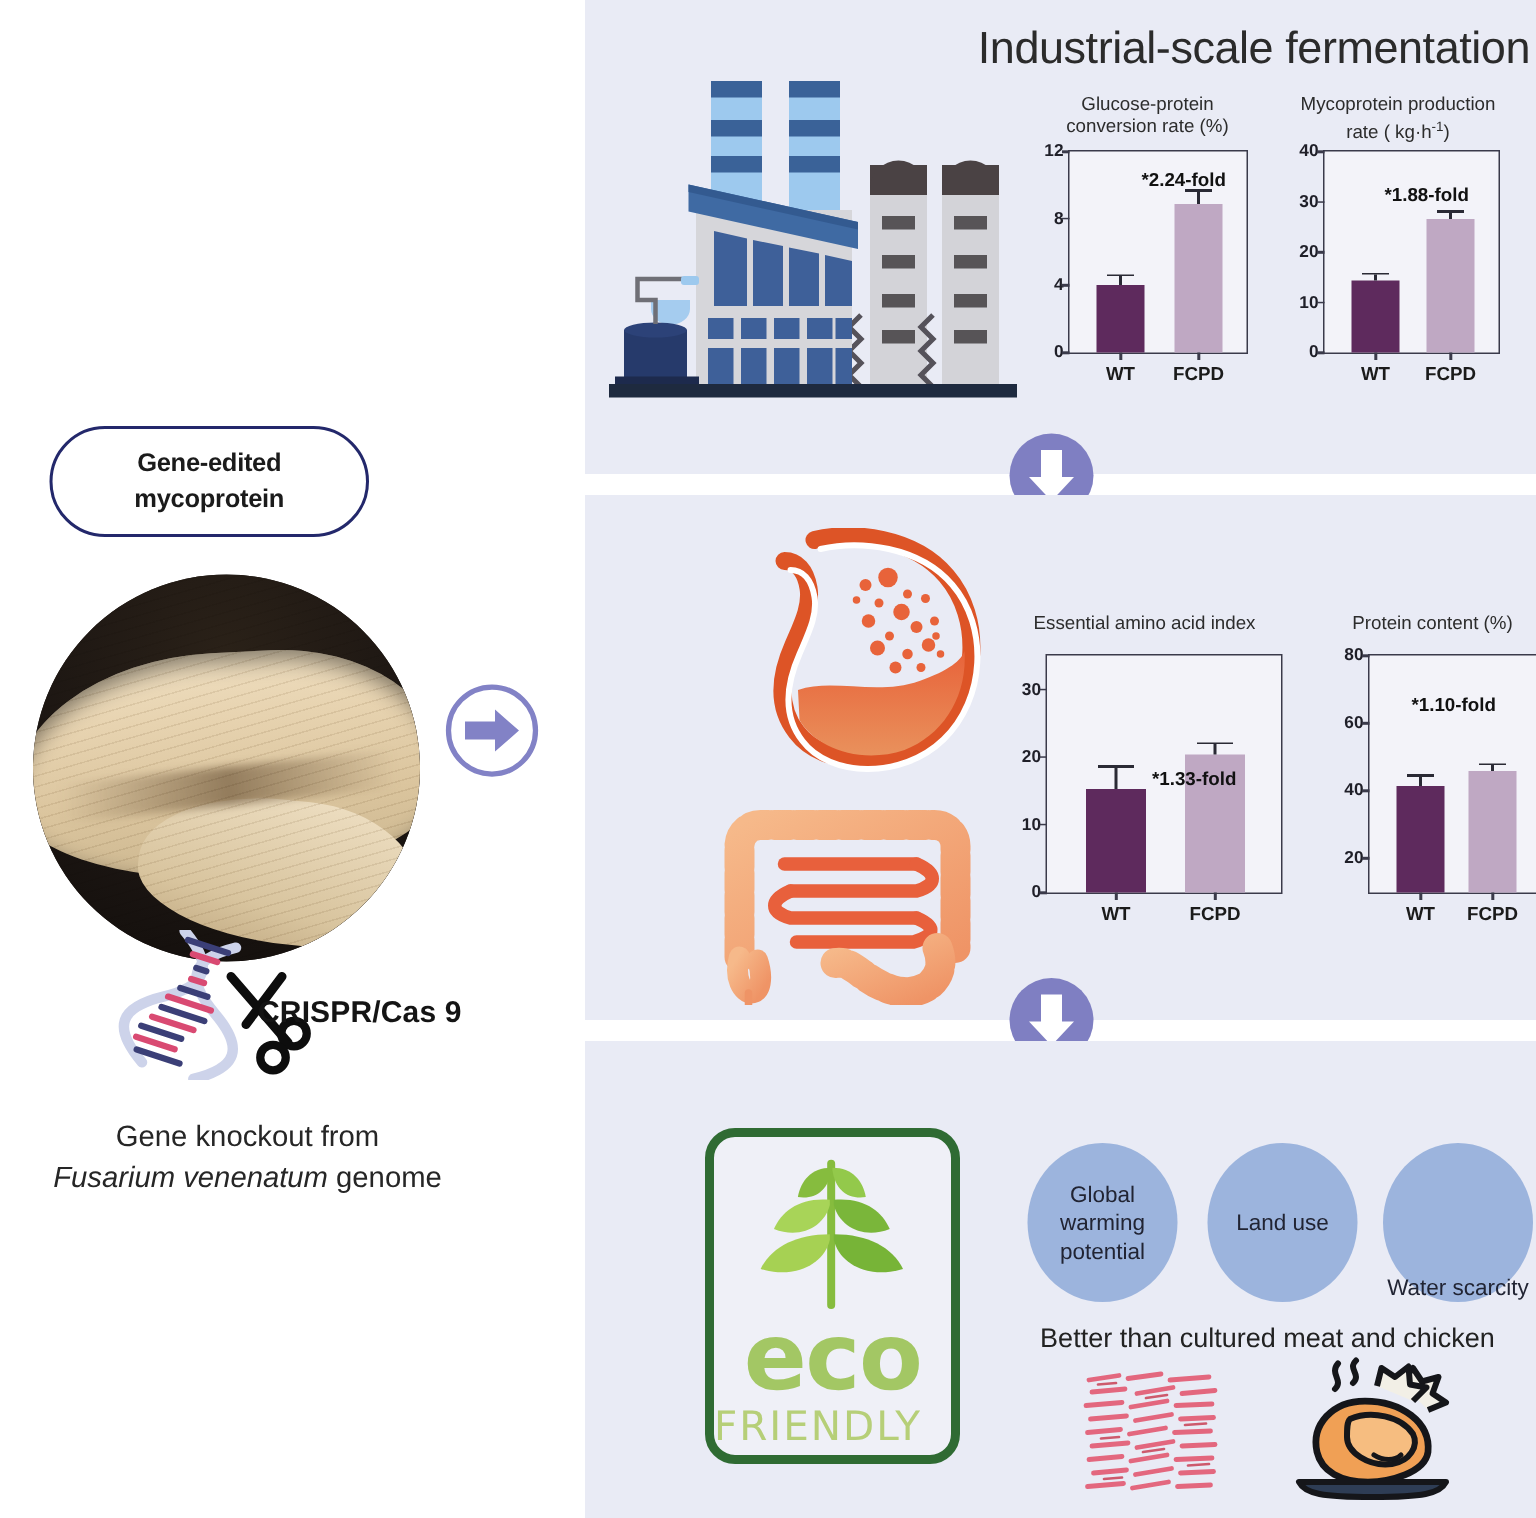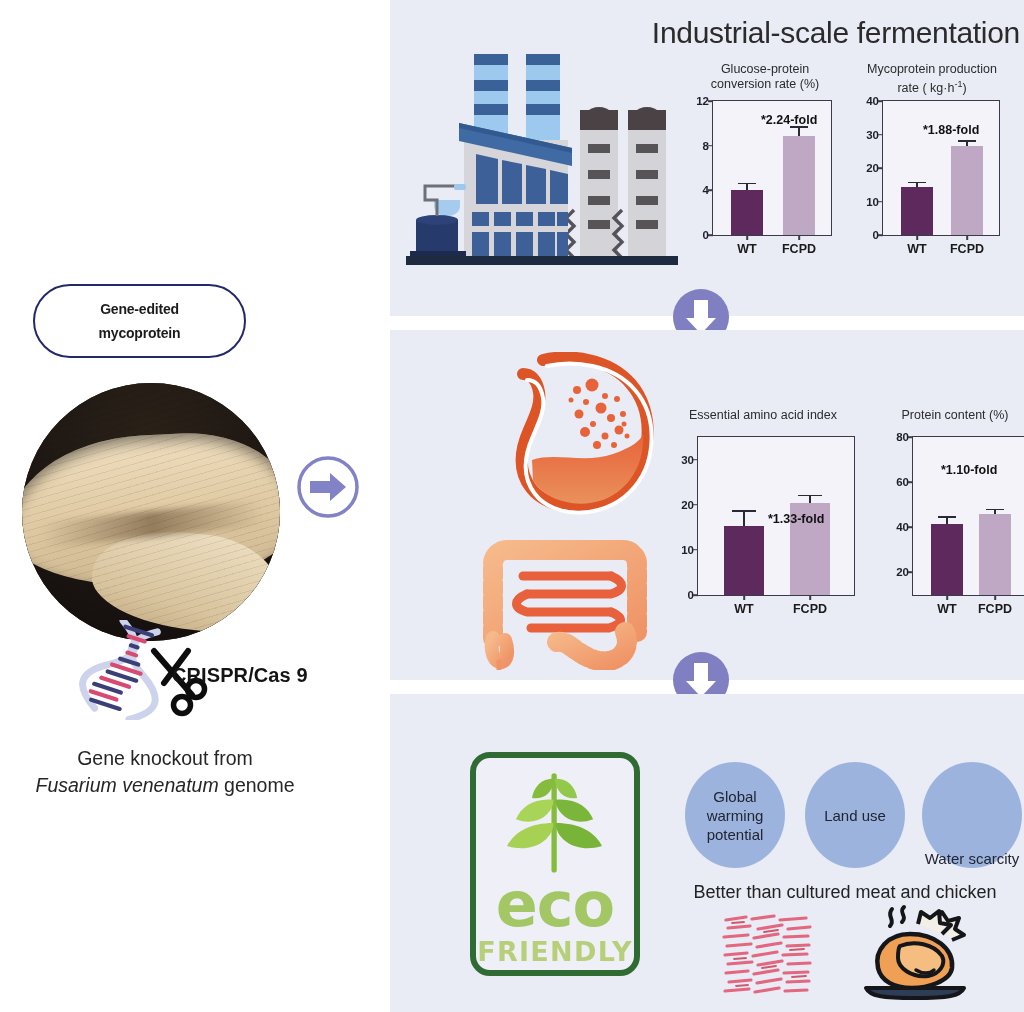--- a/index.html
+++ b/index.html
@@ -16,21 +16,21 @@
   
   #left-column{position:absolute;left:0;top:0;width:388px;height:1012px;background:#fff;}
 
   #gene-edited-badge{
     position:absolute;left:33px;top:284px;width:213px;height:74px;
     border:2.5px solid #23286b;border-radius:37px;background:#fff;
     display:flex;flex-direction:column;align-items:center;justify-content:center;
     box-sizing:border-box;
   }
   #gene-edited-badge span{
-    font-size:14px;font-weight:bold;line-height:24px;color:#1b1b1b;letter-spacing:-0.2px;
+    font-size:17px;font-weight:bold;line-height:24px;color:#1b1b1b;letter-spacing:-0.2px;
   }
 
   
   #myco-photo{
     position:absolute;left:22px;top:383px;width:258px;height:258px;border-radius:50%;
     overflow:hidden;background:#1c1714;
   }
   #myco-photo .dark{position:absolute;inset:0;background:
      radial-gradient(circle at 50% 20%, #2a2118 0%, #1b1512 60%, #120e0b 100%);}
   #myco-photo .mass{
@@ -133,22 +133,22 @@
   #eco-logo{
     position:absolute;left:80px;top:58px;width:170px;height:224px;
     border:6px solid #2f6b33;border-radius:20px;background:#eff0f7;box-sizing:border-box;
   }
   #eco-word{
     position:absolute;left:0;right:0;top:118px;text-align:center;
     font-size:62px;font-weight:bold;color:#a3c764;line-height:58px;letter-spacing:-1px;
     font-family:"DejaVu Sans",sans-serif;
   }
   #eco-friendly-word{
-    position:absolute;left:0;right:0;top:178px;text-align:center;
-    font-size:27px;font-weight:bold;color:#b6cf78;letter-spacing:1.3px;
+    position:absolute;left:0;right:0;top:178px;text-align:left;
+    font-size:27px;font-weight:normal;color:#b6cf78;letter-spacing:1.3px;
     font-family:"DejaVu Sans",sans-serif;
   }
 
   
   .lca-bubble{
     position:absolute;border-radius:50%;background:#9cb4dd;
     display:flex;align-items:center;justify-content:center;text-align:center;
     font-size:15px;line-height:19px;color:#212433;
   }
   #bubble-gwp{left:295px;top:68px;width:100px;height:106px;}

